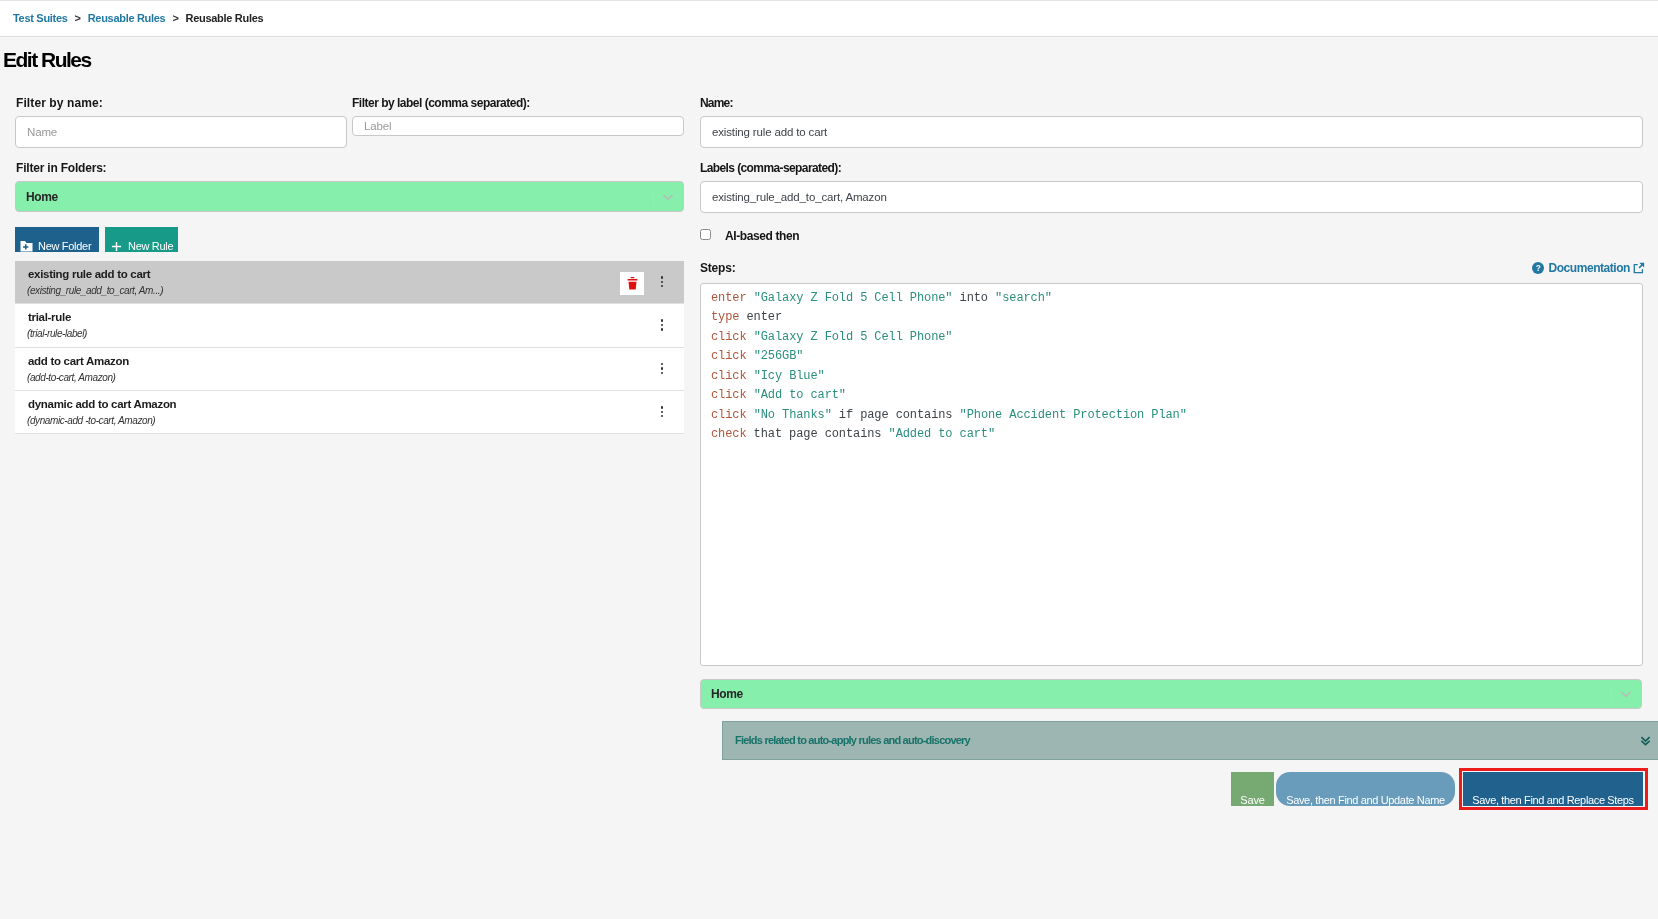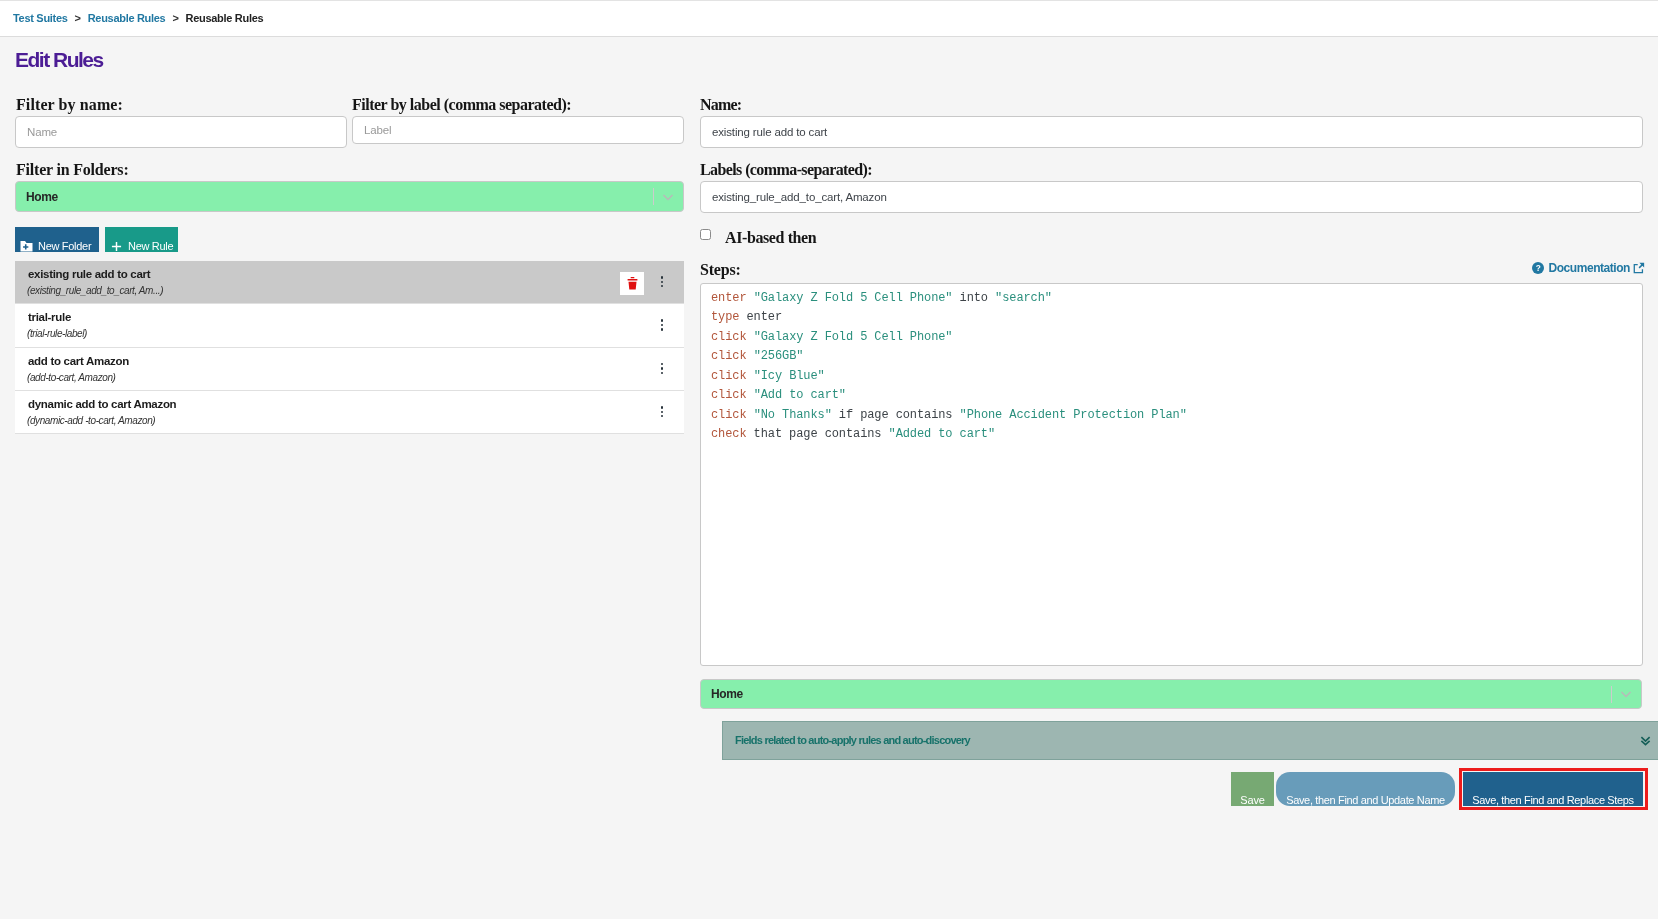--- a/index.html
+++ b/index.html
@@ -12,22 +12,22 @@
   overflow:hidden;
 }
 
 .topbar {
   position:absolute; left:0; top:0; width:1658px; height:37px;
   background:#fff; border-top:1px solid #e3e3e3; border-bottom:1px solid #dcdcdc;
 }
 .crumbs { position:absolute; left:13px; top:11px; font-size:11px; font-weight:bold; color:#222; letter-spacing:-0.3px; }
 .crumbs a { color:#2178a2; text-decoration:none; }
 .crumbs .sep { color:#333; padding:0 7px; }
-h1.title { position:absolute; left:15px; top:48px; font-size:21px; font-weight:bold; color:#4c1d95; letter-spacing:-1.5px; }
-.lbl { position:absolute; font-size:16px; font-weight:bold; color:#161616; white-space:nowrap;font-family:Liberation Serif, serif; }
+h1.title { position:absolute; left:3px; top:48px; font-size:21px; font-weight:bold; color:#000000; letter-spacing:-1.5px; }
+.lbl { position:absolute; font-size:12px; font-weight:bold; color:#161616; white-space:nowrap; }
 .input {
   position:absolute; background:#fff; border:1px solid #c8c8c8; border-radius:4px;
   font-size:11.5px; letter-spacing:-0.15px; color:#3f444a; padding:0 11px; display:flex; align-items:center;
 }
 .ph { color:#999; }
 
 .selectbox {
   position:absolute; background:#86efac; border:1px solid #c8c8c8; border-radius:4px;
   display:flex; align-items:center; font-size:12px; font-weight:bold; color:#262626; letter-spacing:-0.4px;
 }
@@ -69,21 +69,21 @@
 <div class="topbar">
   <div class="crumbs"><a>Test Suites</a><span class="sep">&gt;</span><a>Reusable Rules</a><span class="sep">&gt;</span><span>Reusable Rules</span></div>
 </div>
 <h1 class="title">Edit Rules</h1>
 
 <div class="lbl" style="left:16px; top:96px; letter-spacing:0.1px;">Filter by name:</div>
 <div class="lbl" style="left:352px; top:96px; letter-spacing:-0.5px;">Filter by label (comma separated):</div>
 <div class="input" style="left:15px; top:116px; width:332px; height:32px;">
     <span class="ph">Name</span>
   </div>
-<div class="input" style="left:352px; top:116px; width:332px; height:28px;">
+<div class="input" style="left:352px; top:116px; width:332px; height:20px;">
     <span class="ph">Label</span>
   </div>
 <div class="lbl" style="left:16px; top:161px; letter-spacing:-0.2px;">Filter in Folders:</div>
 <div class="selectbox" style="left:15px; top:181px; width:669px; height:31px;">
   <span class="val">Home</span>
   <span class="tail">
       <span class="vline"></span>
     <svg width="20" height="20" viewBox="0 0 20 20" style="margin-right:5px;">
         <path d="M5.5 8 L10 12.5 L14.5 8" fill="none" stroke="#b9b9b9" stroke-width="1.5"></path>
       </svg>

